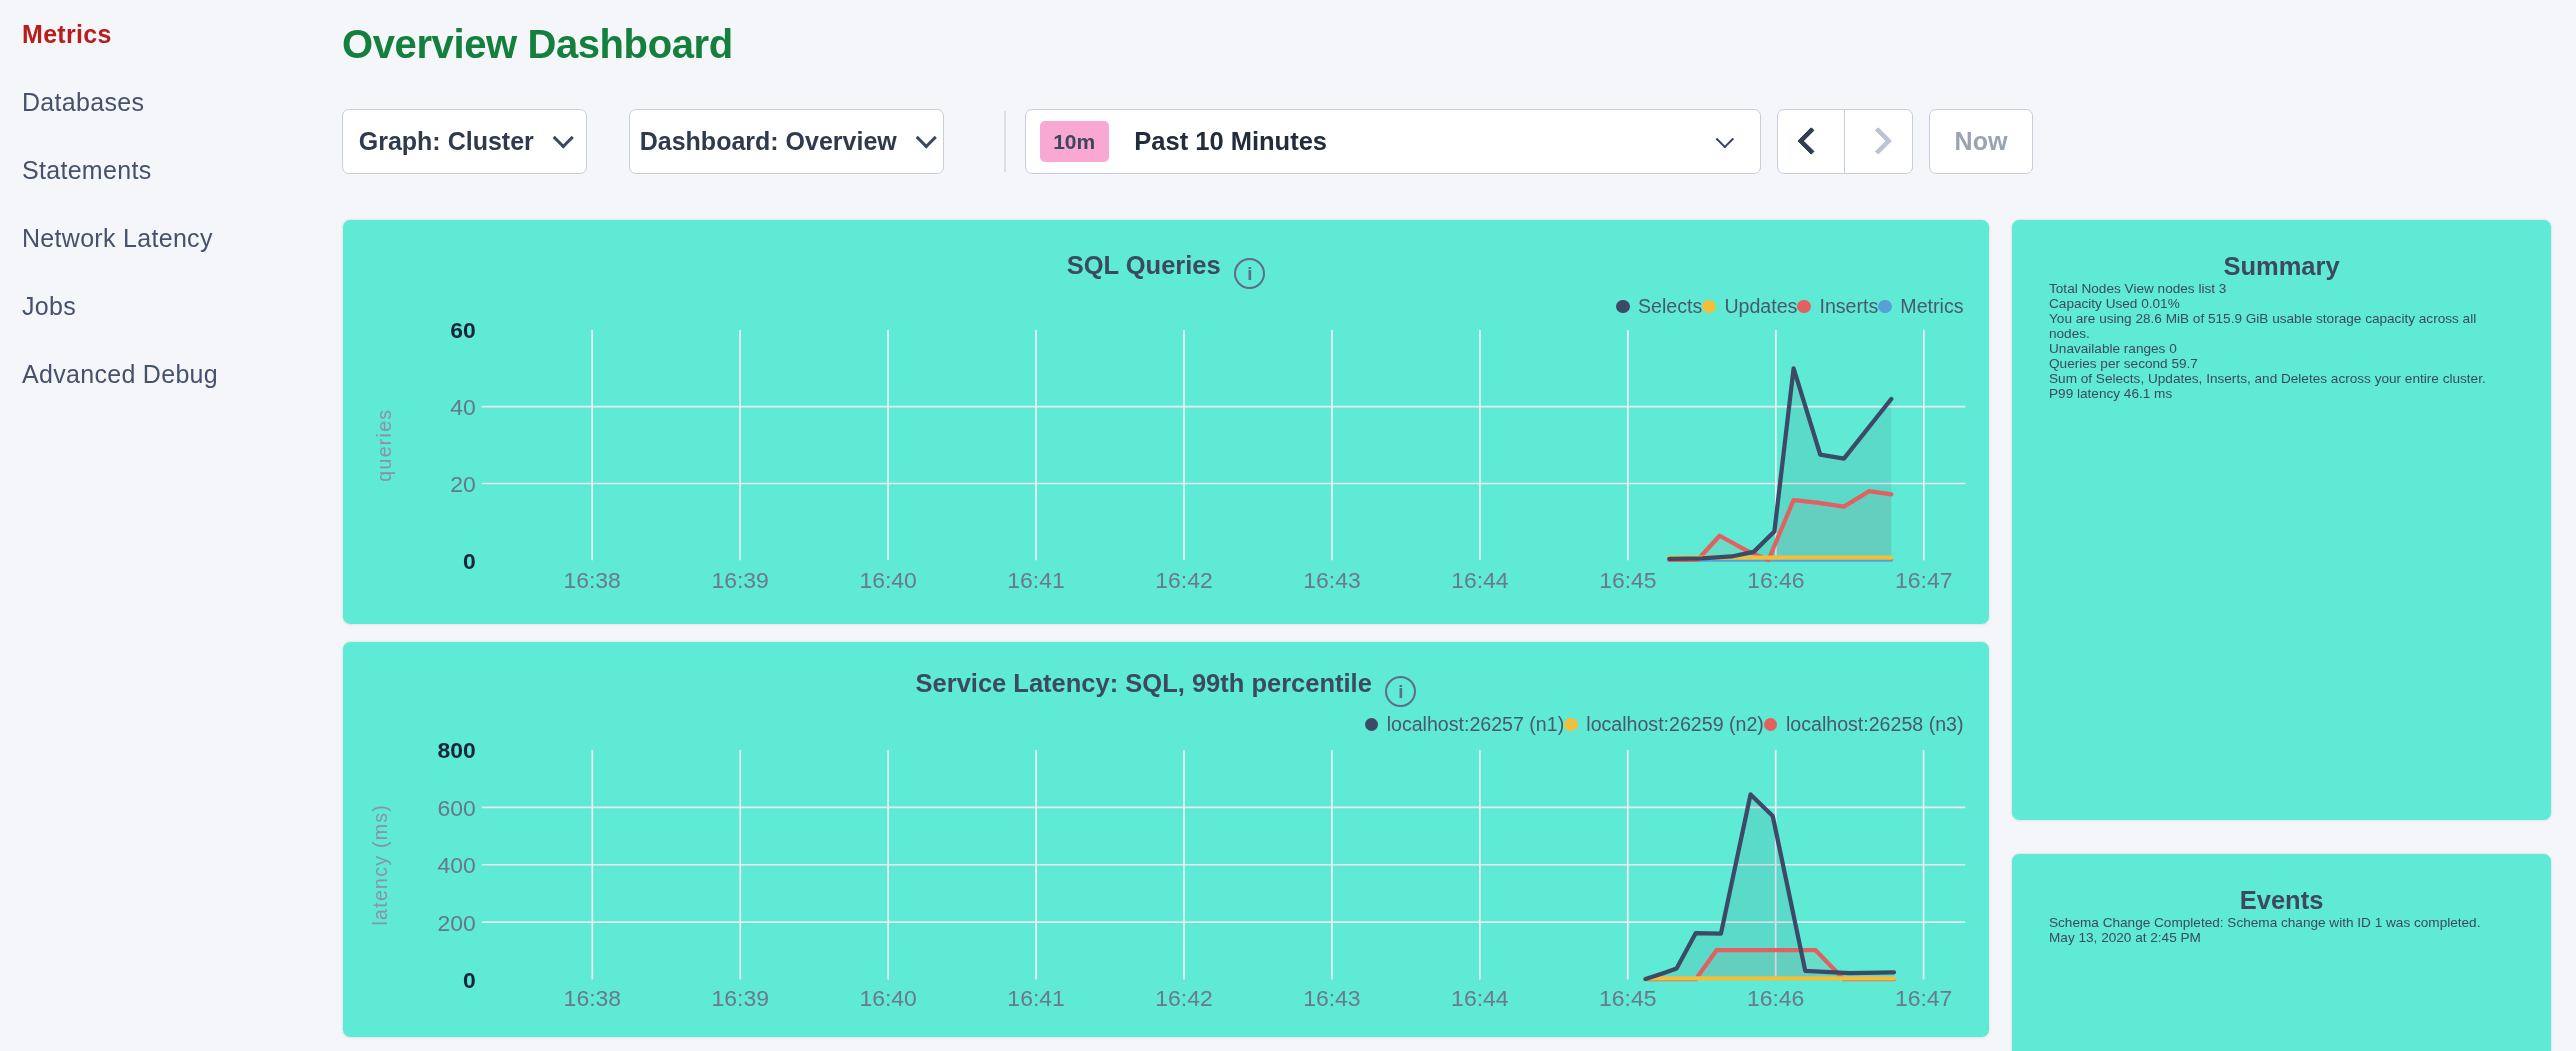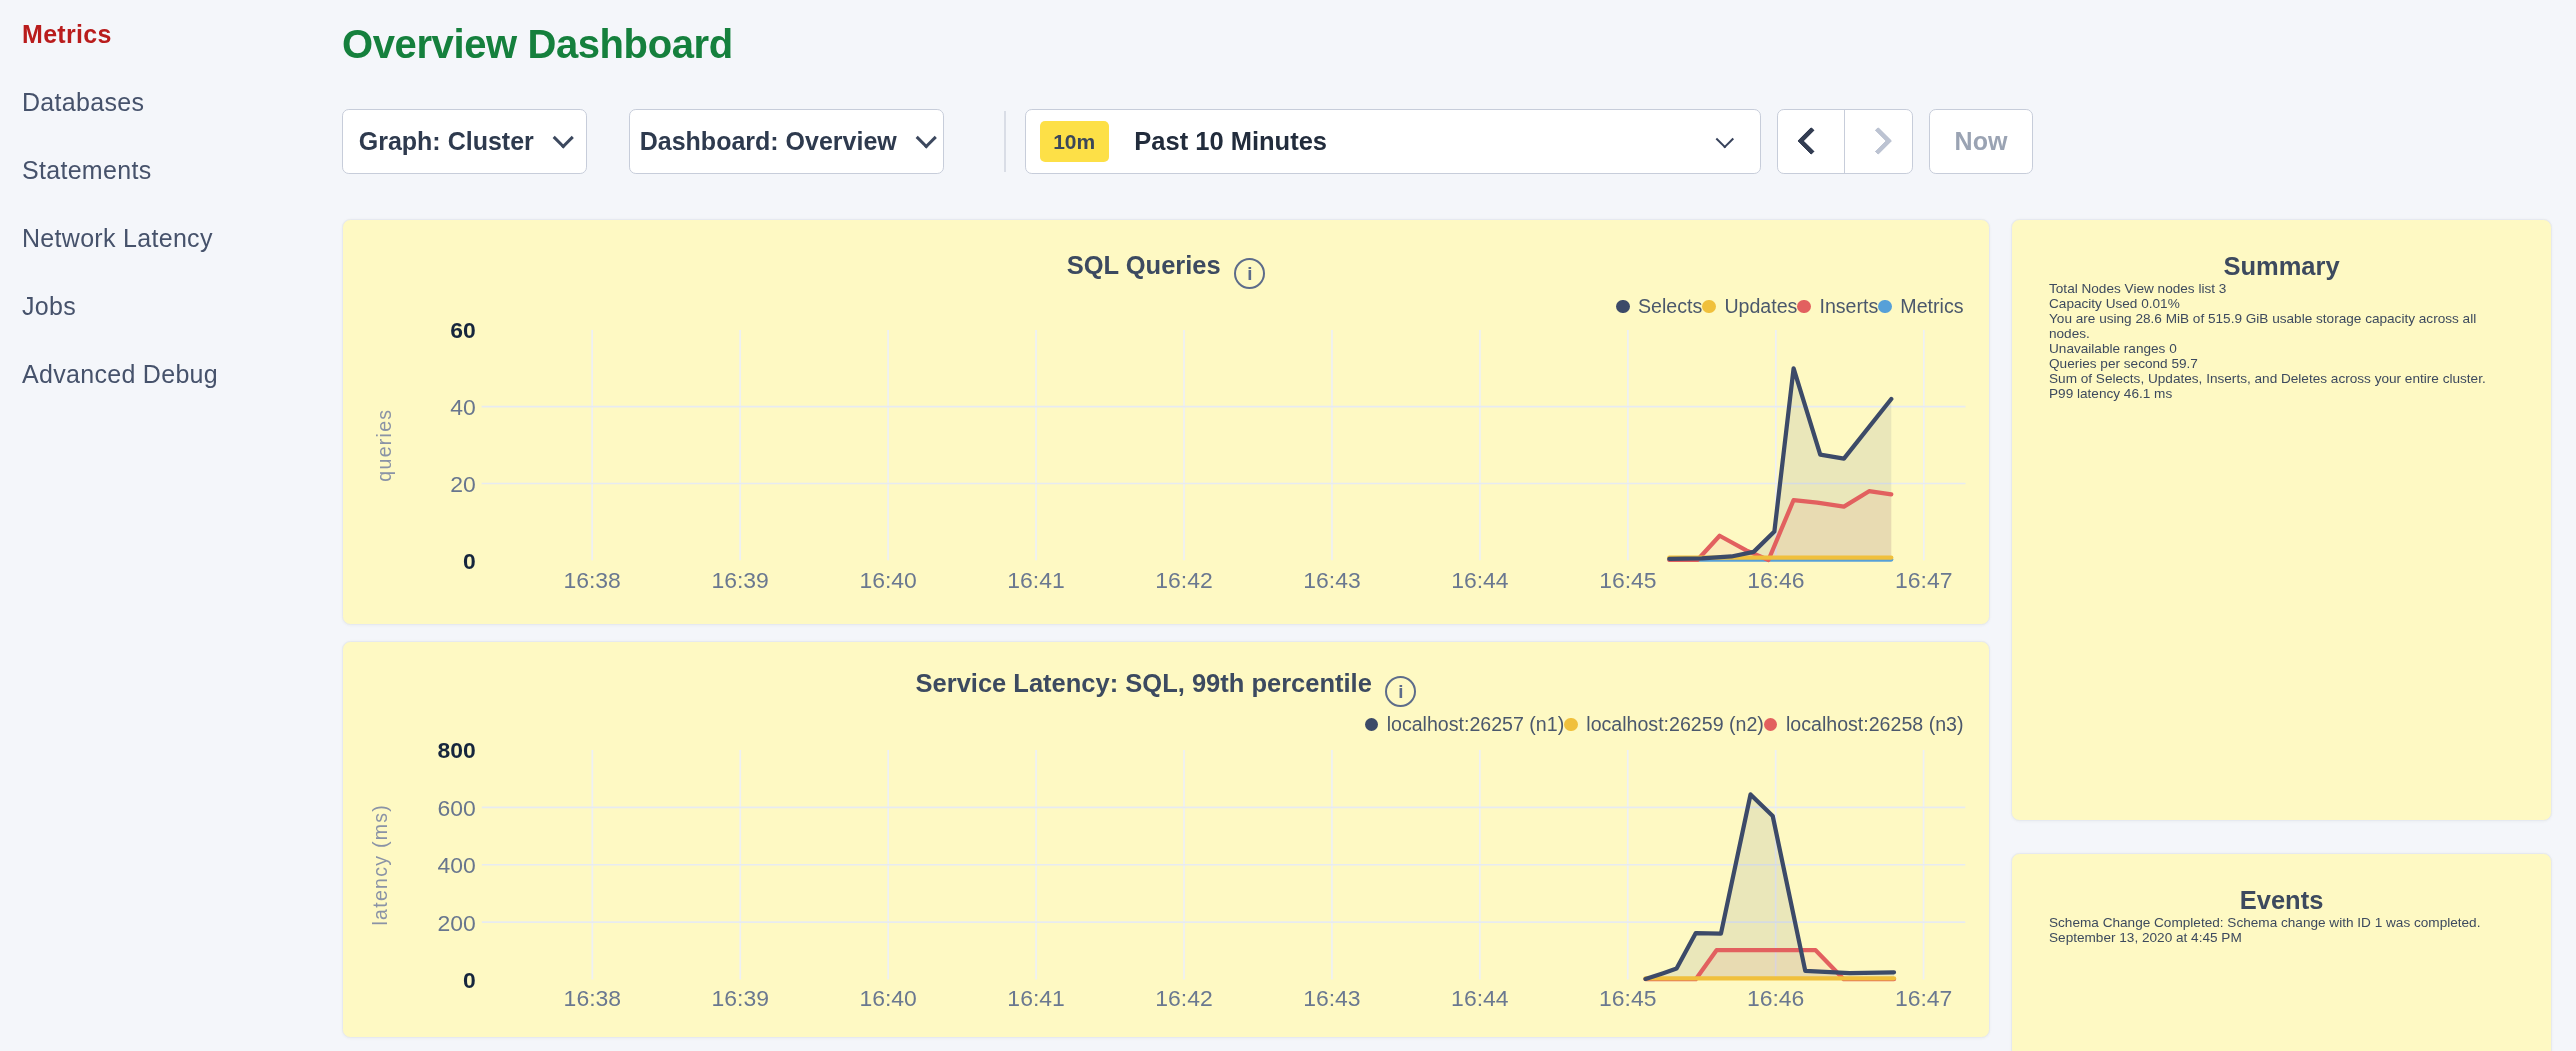--- a/index.html
+++ b/index.html
@@ -32,40 +32,40 @@
   .dd-graph { left:342px; width:245px; justify-content:center; gap:22px; }
   .dd-dash  { left:629px; width:315px; justify-content:center; gap:22px; }
   .dd-label { font-size:25px; font-weight:700; color:#2e3a4e; }
   .chev {
     width:14.5px; height:14.5px; border-right:3px solid #3c485e; border-bottom:3px solid #3c485e;
     transform:rotate(45deg) translate(-2.6px,-2.6px); display:inline-block;
   }
   .tool-divider { position:absolute; left:1004px; top:111px; width:1.7px; height:61px; background:#d9dde6; }
   .time-box { left:1025px; width:736px; padding:0 31px 0 13.6px; }
   .time-badge {
-    background:#fde047; border-radius:5.1px; padding:8.5px 13.6px;
+    background:#f9a8d4; border-radius:5.1px; padding:8.5px 13.6px;
     font-size:21px; font-weight:700; color:#3b4759;
   }
   .time-label { margin-left:25.5px; font-size:25.5px; font-weight:700; color:#222c3c; flex:1; }
   .chev-thin {
     width:12.8px; height:12.8px; border-right:2.6px solid #36415a; border-bottom:2.6px solid #36415a;
     transform:rotate(45deg) translateY(-3.4px); display:inline-block;
   }
   .arrow-group { left:1777px; width:136px; padding:0; }
   .arrow-cell { width:50%; height:100%; display:flex; align-items:center; justify-content:center; cursor:pointer; }
   .arrow-cell.prev { border-right:1.7px solid #c7cdda; }
   .arr {
     width:20.4px; height:20.4px; display:inline-block;
   }
   .arr-left { border-left:5.1px solid #333d52; border-bottom:5.1px solid #333d52; transform:rotate(45deg); border-radius:1.7px; }
   .arr-right { border-right:5.1px solid #bcc3d2; border-top:5.1px solid #bcc3d2; transform:rotate(45deg); border-radius:1.7px; }
   .now-btn { left:1929px; width:104px; justify-content:center; font-size:25px; font-weight:700; color:#9aa3b3; }
   
   .card {
-    position:absolute; background:#fef9c3; border:0.9px solid #e6e9f0; border-radius:8.5px;
+    position:absolute; background:#5eead4; border:0.9px solid #e6e9f0; border-radius:8.5px;
     box-shadow:0 0.9px 2.6px rgba(31,41,55,.04);
   }
   .chart-card-1 { left:342px; top:219px; width:1648px; height:406px; }
   .chart-card-2 { left:342px; top:641px; width:1648px; height:397px; }
   .chart-title-row {
     position:absolute; left:0; width:100%; text-align:center;
     font-size:25.5px; font-weight:700; color:#3c4a60;
   }
   .chart-card-1 .chart-title-row { top:31px; }
   .chart-card-2 .chart-title-row { top:27px; }
@@ -292,15 +292,15 @@
 
   <div class="srow">
     <span class="lab">P99 latency</span>
     <span class="val">46.1 ms</span>
   </div>
 </div>
 
 <div class="card events-card">
   <div class="panel-title">Events</div>
   <div class="event-msg">Schema Change Completed: Schema change with ID 1 was completed.</div>
-  <div class="event-time">September 13, 2020 at 4:45 PM</div>
+  <div class="event-time">May 13, 2020 at 2:45 PM</div>
 </div>
 
 
 </body></html>

